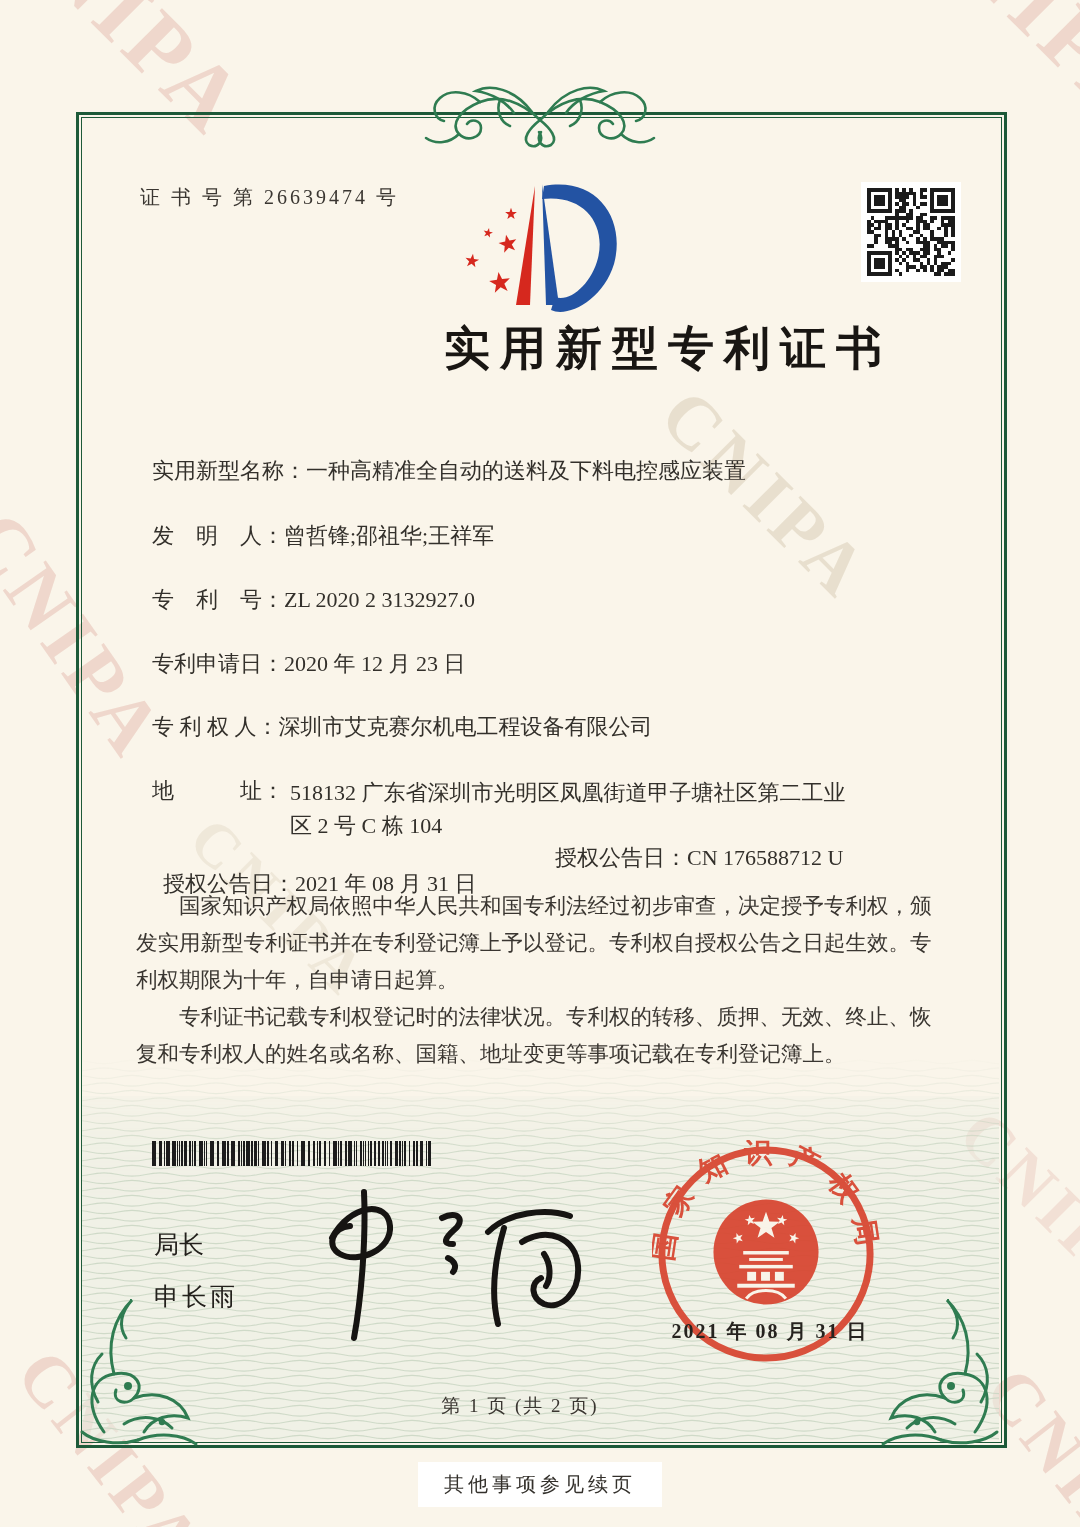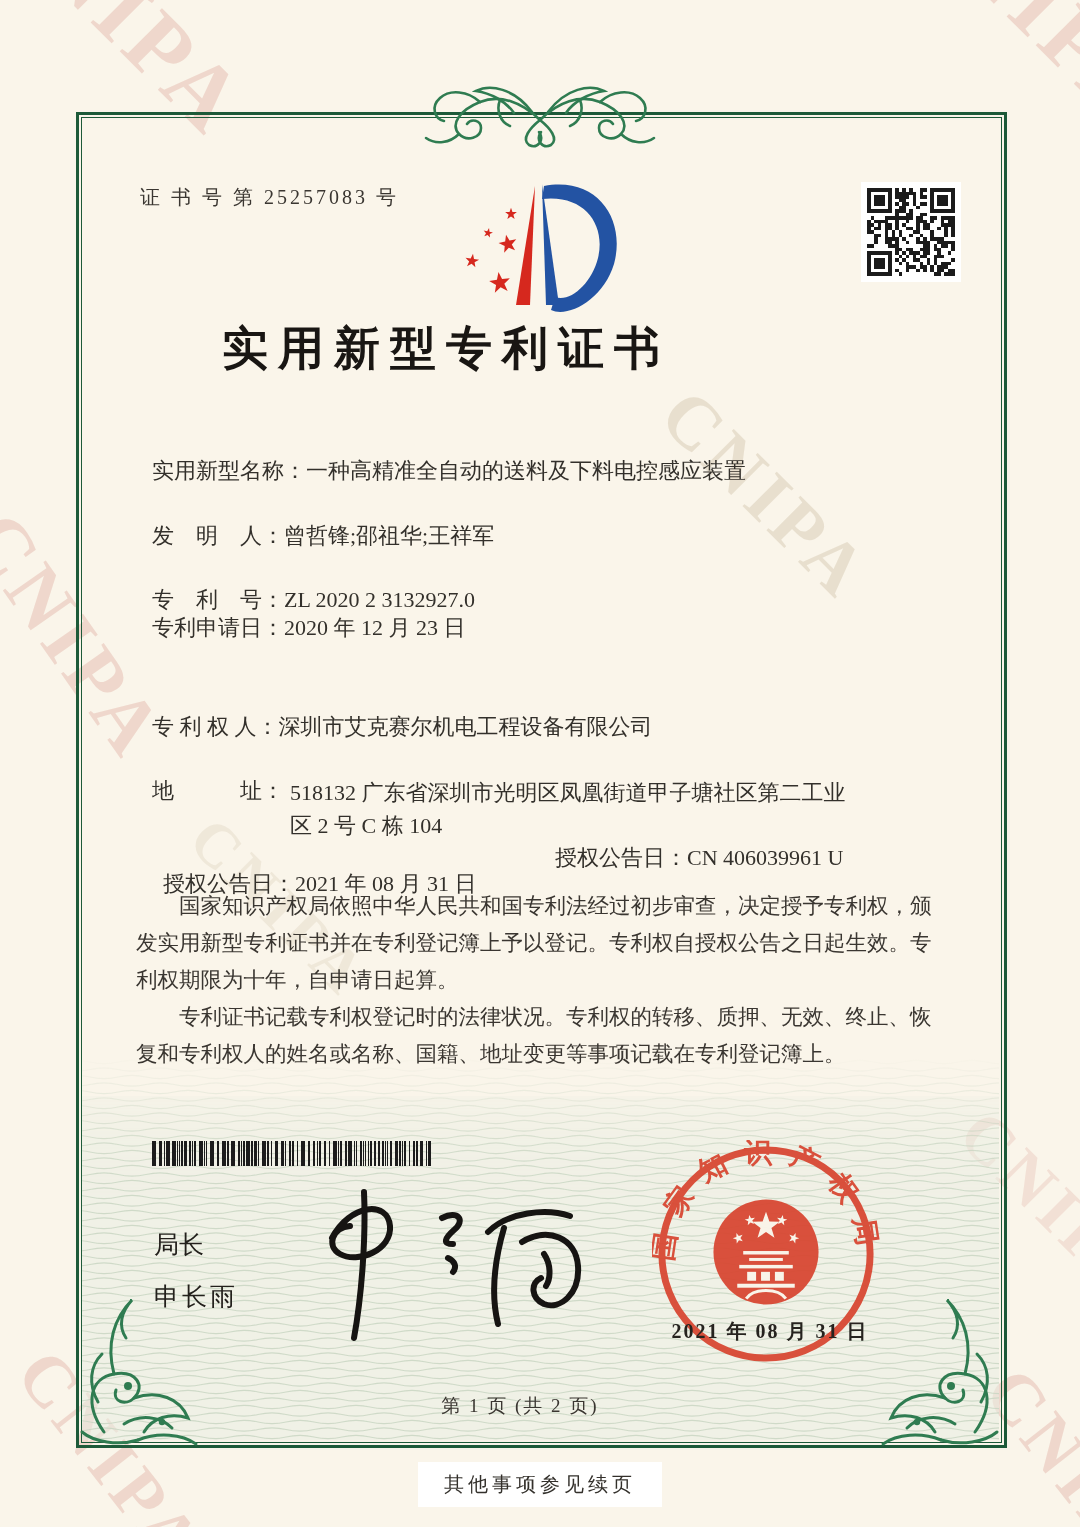--- a/index.html
+++ b/index.html
@@ -21,21 +21,21 @@
   .frame-inner{position:absolute;left:2px;top:2px;right:2px;bottom:2px;
          border:1px solid #1d5a39;}
   
   #waveband{left:82px;top:1056px;width:917px;height:384px;
     -webkit-mask-image:linear-gradient(to bottom,transparent 0,rgba(0,0,0,.9) 90px,#000 140px);
     mask-image:linear-gradient(to bottom,transparent 0,rgba(0,0,0,.9) 90px,#000 140px);}
   
   .certno{left:140px;top:184px;font-size:20px;letter-spacing:3px;color:#3a3631;}
   #logo{left:438px;top:170px;}
   #qrbox{left:861px;top:182px;width:100px;height:100px;background:#fff;padding:6px;box-sizing:border-box;}
-  .title{left:0;top:318px;width:892px;text-align:center;font-size:46px;font-weight:bold;
+  .title{left:0;top:318px;width:892px;text-align:right;font-size:46px;font-weight:bold;
          letter-spacing:10px;color:#191613;}
   
   .row{position:absolute;left:152px;font-size:22px;color:#33302b;white-space:pre;}
   .row .lab{white-space:pre;}
   .row-addr{display:flex;white-space:normal;}
   .row-addr .val{width:562px;margin-left:6px;line-height:33px;white-space:normal;}
   .grant2{position:absolute;left:403px;top:0;white-space:pre;}
   
   .paras{left:136px;top:888px;width:814px;font-size:21.5px;line-height:37px;color:#3a3631;}
   .paras p{margin:0;text-indent:2em;}
@@ -157,21 +157,21 @@
     <path d="M60,116 C84,108 106,116 114,136 C96,130 78,136 70,150"></path>
     <path d="M50,142 C66,132 86,134 98,146"></path>
     <path d="M24,120 C14,102 16,84 28,72"></path>
     <path d="M8,150 C20,160 44,164 64,158"></path>
     <path d="M64,158 C84,150 108,152 122,162"></path>
   </g>
   <circle cx="54" cy="104" r="4" fill="#2f7c51"></circle>
   <circle cx="88" cy="140" r="3.2" fill="#2f7c51"></circle>
 </svg>
 
-<div class="abs certno">证 书 号 第 25257083 号</div>
+<div class="abs certno">证 书 号 第 26639474 号</div>
 
 <svg id="logo" class="abs" width="210" height="148" viewBox="0 0 210 148">
   <g fill="#d6281e">
     <path transform="translate(73,44) scale(0.62)" d="M0,-10L2.35,-3.24L9.51,-3.09L3.8,1.24L5.88,8.09L0,4L-5.88,8.09L-3.8,1.24L-9.51,-3.09L-2.35,-3.24Z"></path>
     <path transform="translate(50,63) scale(0.5) rotate(12)" d="M0,-10L2.35,-3.24L9.51,-3.09L3.8,1.24L5.88,8.09L0,4L-5.88,8.09L-3.8,1.24L-9.51,-3.09L-2.35,-3.24Z"></path>
     <path transform="translate(70,74) scale(0.95) rotate(-12)" d="M0,-10L2.35,-3.24L9.51,-3.09L3.8,1.24L5.88,8.09L0,4L-5.88,8.09L-3.8,1.24L-9.51,-3.09L-2.35,-3.24Z"></path>
     <path transform="translate(34,91) scale(0.72) rotate(8)" d="M0,-10L2.35,-3.24L9.51,-3.09L3.8,1.24L5.88,8.09L0,4L-5.88,8.09L-3.8,1.24L-9.51,-3.09L-2.35,-3.24Z"></path>
     <path transform="translate(62,113) scale(1.1) rotate(-8)" d="M0,-10L2.35,-3.24L9.51,-3.09L3.8,1.24L5.88,8.09L0,4L-5.88,8.09L-3.8,1.24L-9.51,-3.09L-2.35,-3.24Z"></path>
     <path d="M97,16 L92,135 L78,135 Z"></path>
   </g>
@@ -416,29 +416,29 @@
       <rect x="1" y="19" width="5" height="5" fill="#fff"></rect>
       <rect x="2" y="20" width="3" height="3" fill="#1b1b1b"></rect>
     </svg>
 </div>
 
 <div class="abs title">实用新型专利证书</div>
 
 <div class="row" style="top:456px;text-align:right;"><span class="lab">实用新型名称：</span><span>一种高精准全自动的送料及下料电控感应装置</span></div>
 <div class="row" style="top:521px;"><span class="lab">发　明　人：</span><span>曾哲锋;邵祖华;王祥军</span></div>
 <div class="row" style="top:585px;"><span class="lab">专　利　号：</span><span>ZL 2020 2 3132927.0</span></div>
-<div class="row" style="top:613px;text-align:center;"><span class="lab">专利申请日：</span><span>2020 年 12 月 23 日</span></div>
+<div class="row" style="top:649px;text-align:center;"><span class="lab">专利申请日：</span><span>2020 年 12 月 23 日</span></div>
 <div class="row" style="top:712px;"><span class="lab">专 利 权 人：</span><span>深圳市艾克赛尔机电工程设备有限公司</span></div>
 <div class="row row-addr" style="top:776px;">
     <span class="lab">地　　　址：</span>
     <span class="val">518132 广东省深圳市光明区凤凰街道甲子塘社区第二工业区 2 号 C 栋 104</span>
   </div>
 <div class="row" style="top:843px;">
   <span><span class="lab">授权公告日：</span><span>2021 年 08 月 31 日</span></span>
-  <span class="grant2"><span class="lab">授权公告日：</span><span>CN 406039961 U</span></span>
+  <span class="grant2"><span class="lab">授权公告日：</span><span>CN 176588712 U</span></span>
 </div>
 
 <div class="abs paras">
   <p>国家知识产权局依照中华人民共和国专利法经过初步审查，决定授予专利权，颁发实用新型专利证书并在专利登记簿上予以登记。专利权自授权公告之日起生效。专利权期限为十年，自申请日起算。</p>
   <p>专利证书记载专利权登记时的法律状况。专利权的转移、质押、无效、终止、恢复和专利权人的姓名或名称、国籍、地址变更等事项记载在专利登记簿上。</p>
 </div>
 
 <div id="barcode" class="abs">
     <div style="width: 4px; margin-right: 3px;"></div>
     <div style="width: 3px; margin-right: 2px;"></div>

